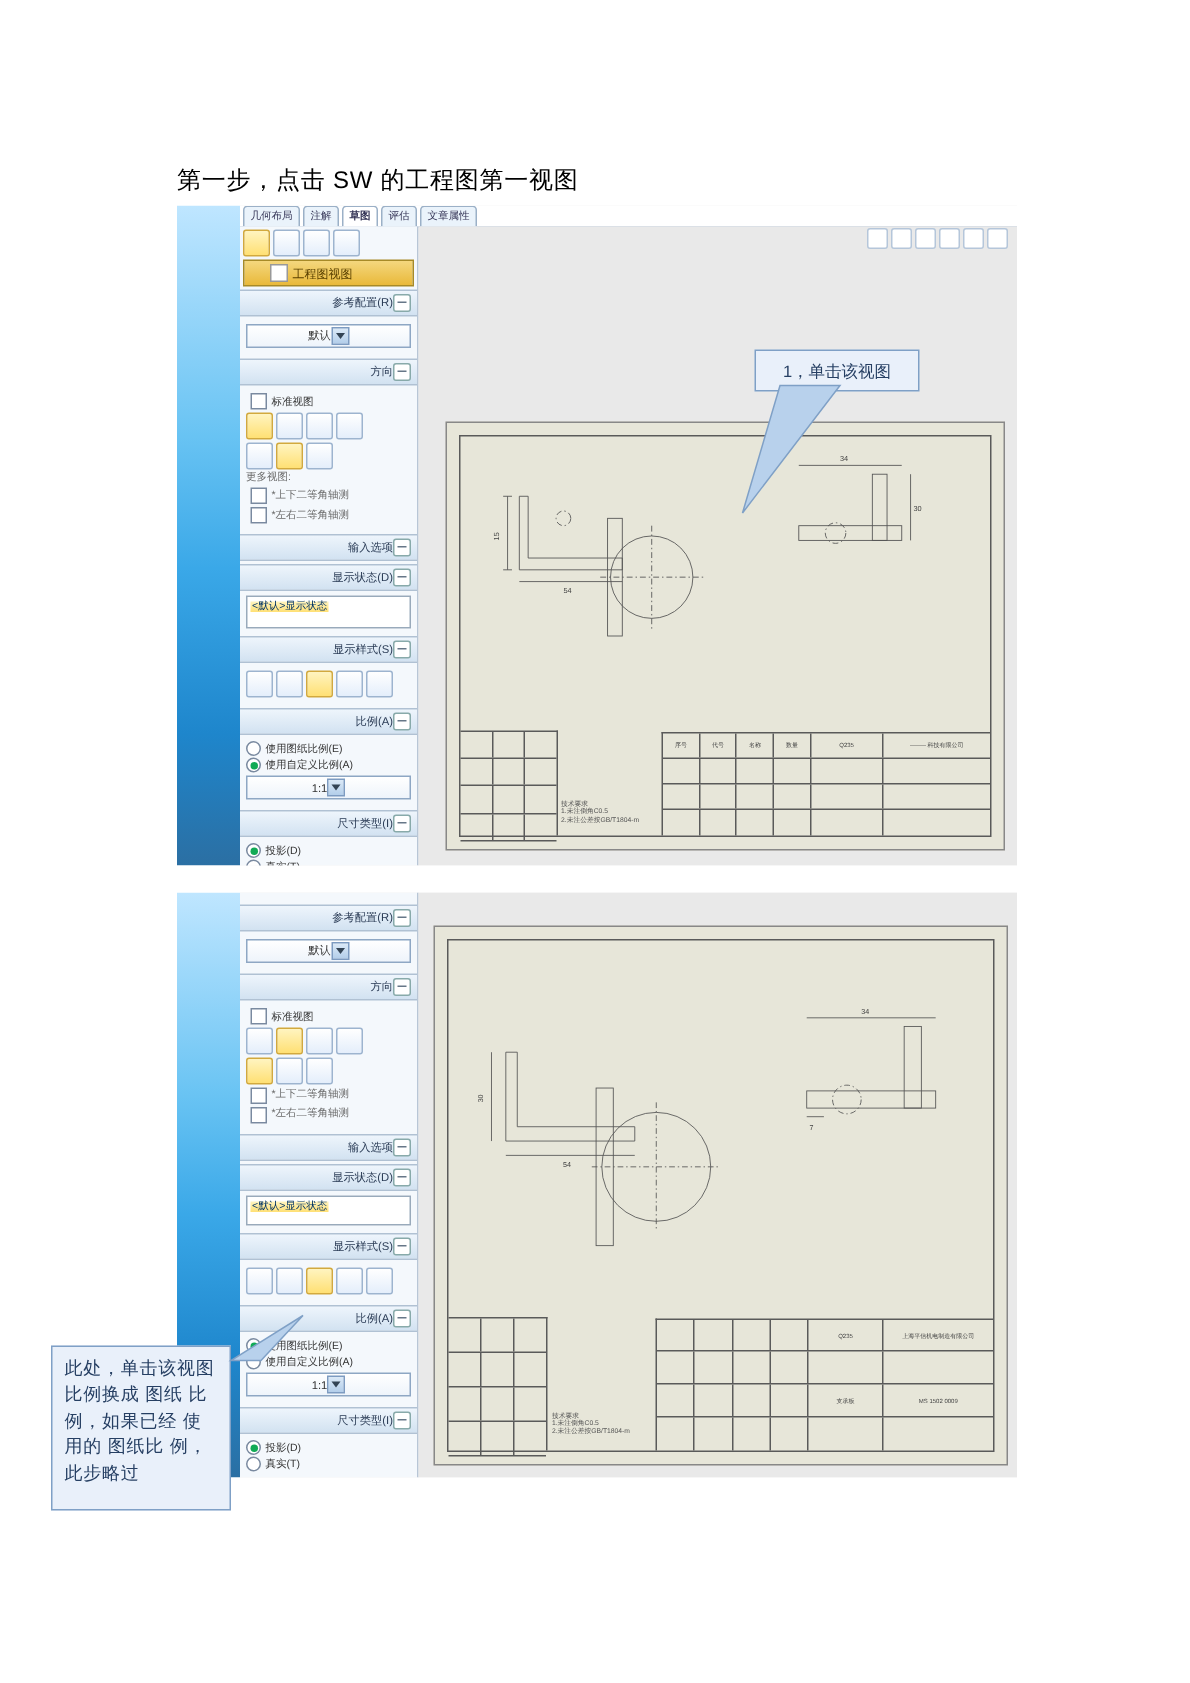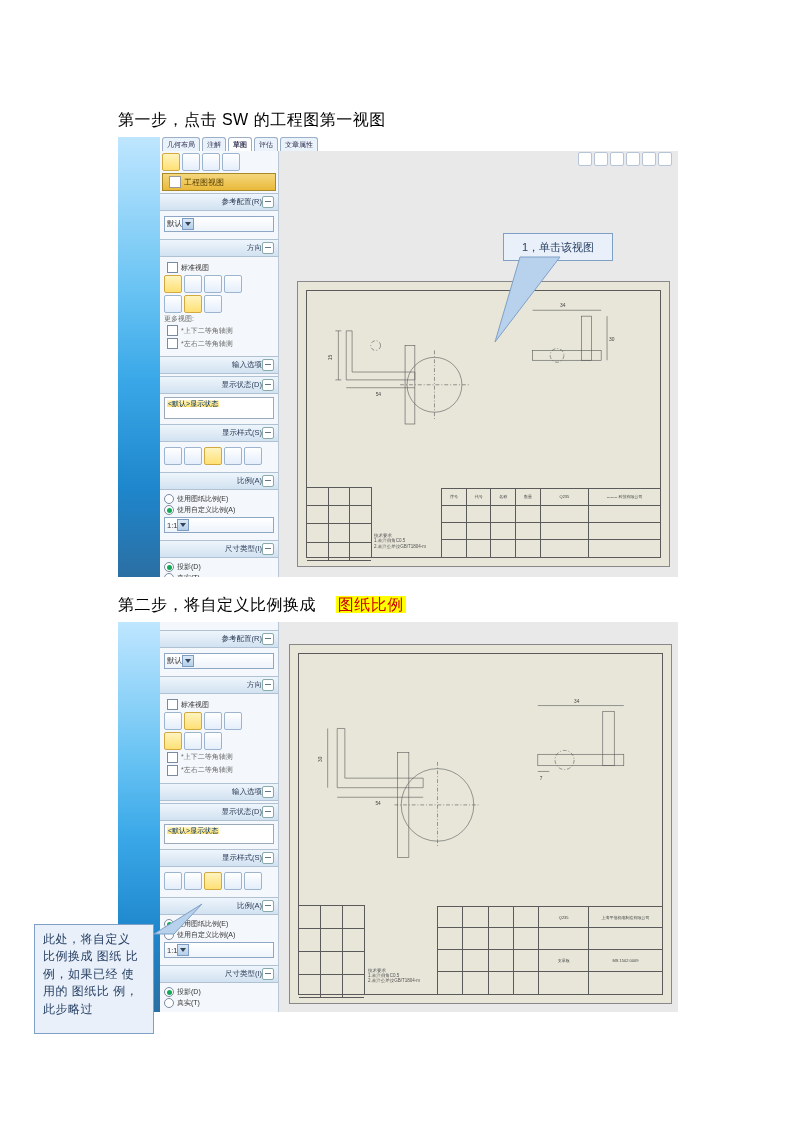--- a/index.html
+++ b/index.html
@@ -9,29 +9,29 @@
 .screenshot{position:relative;width:560px;box-sizing:border-box;overflow:hidden;}
 .shot1{height:440px;margin-bottom:18px;}
 .shot2{height:390px;}
 .desktop-strip{position:absolute;left:0;top:0;bottom:0;width:42px;background:linear-gradient(180deg,#bfe6ff 0%,#68c3f3 35%,#3aa8e8 55%,#1e86cc 80%,#2b6fa3 100%);}
 .app{position:absolute;left:42px;right:0;top:0;bottom:0;background:#eaeaea;}
 .tabs{height:14px;background:#fff;border-bottom:1px solid #9bb0c7;display:flex;gap:2px;padding-left:2px;}
 .tab{font-size:7px;line-height:13px;border:1px solid #9bb0c7;border-bottom:none;background:#eaf3fb;padding:0 4px;border-radius:3px 3px 0 0;color:#335;}
 .tab.active{background:#fff;font-weight:bold;}
 .client{position:absolute;left:0;right:0;top:14px;bottom:0;display:flex;}
 .sidebar{width:118px;background:#f4f8fc;border-right:1px solid #b8c6d6;font-size:7px;color:#333;}
-.sb-title{display:flex;align-items:center;background:linear-gradient(#f4d77e,#e9b93a);border:1px solid #a78a27;margin:2px;padding:2px 6px;font-size:8px;color:#5a4100;overflow:hidden;white-space:nowrap;}
+.sb-title{display:flex;align-items:center;background:linear-gradient(#f4d77e,#e9b93a);border:1px solid #a78a27;margin:2px;padding:2px 17px;font-size:8px;color:#5a4100;overflow:hidden;white-space:nowrap;}
 .sb-title .ico{width:10px;height:10px;background:#fff;border:1px solid #999;margin-right:3px;flex:none;}
 .sb-chk{display:flex;align-items:center;margin:2px 3px;gap:3px;}
 .sb-chk .bx{width:9px;height:9px;border:1px solid #7a8aa0;background:#fff;flex:none;position:relative;}
 .section-hd{background:linear-gradient(#eef5fc,#d2e2f1);border-top:1px solid #b0c1d3;border-bottom:1px solid #b0c1d3;padding:2px 4px;font-size:7.5px;color:#2a3b55;margin-top:2px;display:flex;justify-content:flex-end;align-items:center;}
 .section-hd .knob{width:10px;height:10px;border:1px solid #8aa;background:#fff;border-radius:2px;position:relative;}
 .section-hd .knob::after{content:"";position:absolute;left:2px;right:2px;top:4px;height:1px;background:#678;}
 .sb-body{padding:3px 4px;}
-.combo{height:14px;border:1px solid #8ea7c4;background:linear-gradient(#fff,#eef4fb);display:flex;align-items:center;justify-content:flex-start;padding:0 2px;font-size:7.5px;margin:2px 0;}
+.combo{height:14px;border:1px solid #8ea7c4;background:linear-gradient(#fff,#eef4fb);display:flex;align-items:center;justify-content:center;padding:0 2px;font-size:7.5px;margin:2px 0;}
 .combo .dd{width:10px;height:10px;background:linear-gradient(#dbe9f7,#b3ceea);border:1px solid #7d9bc1;position:relative;}
 .combo .dd::after{content:"";position:absolute;left:2px;top:3px;border-left:3px solid transparent;border-right:3px solid transparent;border-top:4px solid #345;}
 .icon-row{display:flex;gap:2px;margin:2px 0;}
 .icon-btn{width:16px;height:16px;border:1px solid #9db4cf;background:linear-gradient(#fff,#e4eefb);border-radius:2px;}
 .icon-btn.sel{background:linear-gradient(#fff4c0,#ffe074);border-color:#d2a93e;}
 .sb-text{font-size:7px;color:#6a6a6a;line-height:1.15;margin:1px 0;}
 .radio-row{display:flex;align-items:center;gap:3px;margin:1px 0;font-size:7px;}
 .radio{width:8px;height:8px;border-radius:50%;border:1px solid #7a8aa0;background:#fff;flex:none;position:relative;}
 .radio.on::after{content:"";position:absolute;left:1.5px;top:1.5px;width:5px;height:5px;border-radius:50%;background:#1a5;}
 .canvas{flex:1;position:relative;background:#e9e9e9;}
@@ -306,24 +306,20 @@
 
         <div class="callout1">1，单击该视图</div>
         <svg style="position:absolute;right:98px;top:106px;width:90px;height:90px;overflow:visible;">
           <polygon points="30,0 70,0 5,85" fill="#b8d1ec" stroke="#7fa0c6" stroke-width="1"></polygon>
         </svg>
       </div>
     </div>
   </div>
 </div>
 
-<p class="heading">
-  <span>第二步，将自定义比例换成</span>&nbsp;&nbsp;&nbsp;
-  <span class="hl">图纸比例</span>
-</p>
 
 <div class="shot2-wrap">
 <div class="screenshot shot2">
   <div class="desktop-strip"></div>
   <div class="app">
     <div class="client" style="top:0;">
       <div class="sidebar">
         <div style="height:6px;"></div>
         <div class="section-hd">
                 <span>参考配置(R)</span>
@@ -510,19 +506,19 @@
                       <div class="tb-cell w3"></div>
                     </div>
             </div>
           </div>
         </div>
       </div>
     </div>
   </div>
 </div>
 
-<div class="callout2">此处，将自定义 比例换成 图纸 比例，如果已经 使用的 图纸比 例，此步略过</div>
+<div class="callout2">此处，单击该视图 比例换成 图纸 比例，如果已经 使用的 图纸比 例，此步略过</div>
 <svg style="position:absolute;left:36px;top:282px;width:50px;height:30px;overflow:visible;">
   <polygon points="0,30 20,30 48,0" fill="#b8d1ec" stroke="#7fa0c6" stroke-width="1"></polygon>
 </svg>
 </div>
 
 </div>
 
 </body></html>

